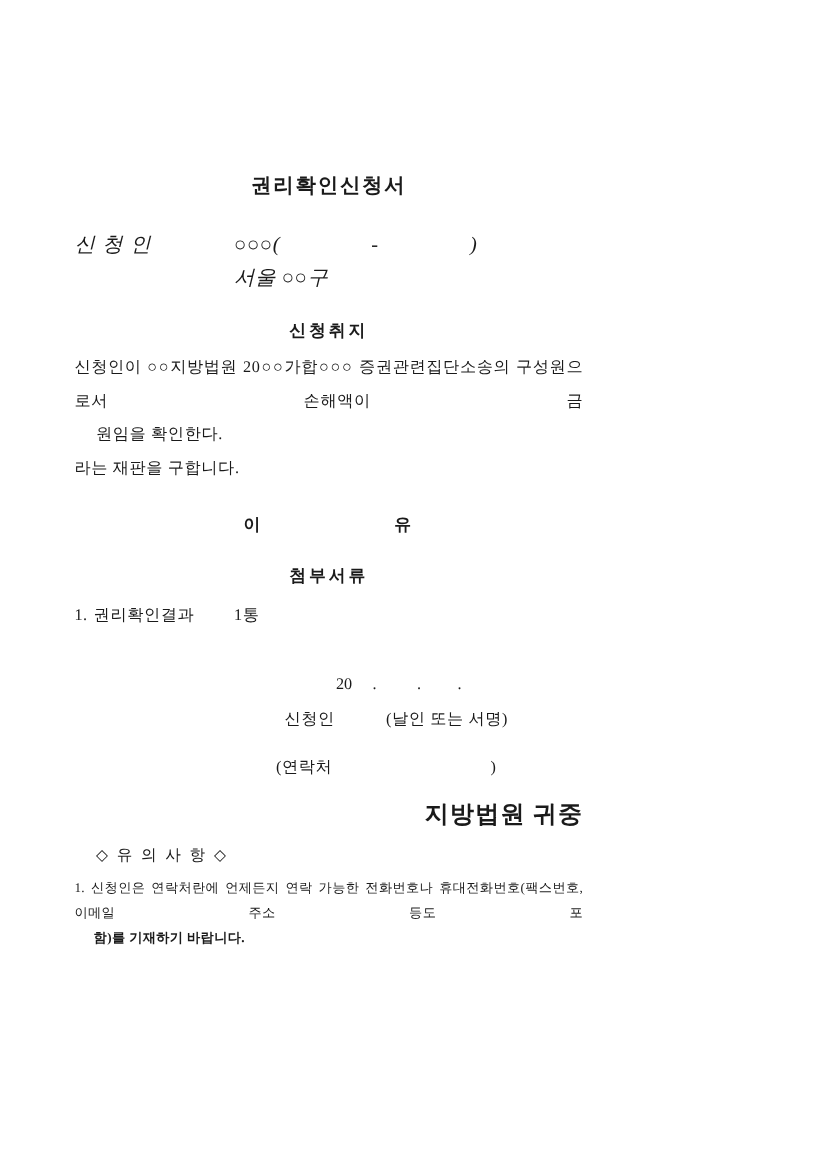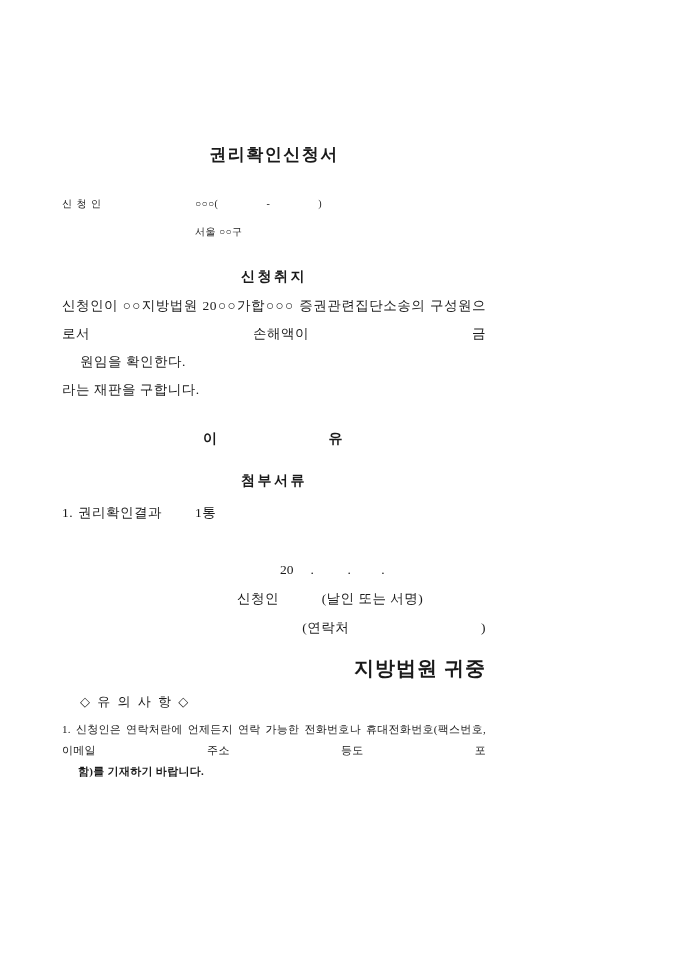--- a/index.html
+++ b/index.html
@@ -30,21 +30,21 @@
     line-height: 20px;
   }
   .section-heading {
     font-size: 14px;
     font-weight: bold;
     text-align: center;
     letter-spacing: 2.5px;
     line-height: 18px;
   }
   .applicant-block { margin-top: 25px; }
-  .applicant-row { line-height: 28px; font-size: 10px; letter-spacing: 0.5px; }
+  .applicant-row { line-height: 28px; font-size: 17px; letter-spacing: 0.5px; font-style: italic; }
   .applicant-label {
     display: inline-block;
     width: 133px;
     white-space: pre;
     letter-spacing: 1px;
   }
   .applicant-address { padding-left: 133px; }
   .h-purpose { margin-top: 22px; }
   .body-line {
     font-size: 13.5px;
@@ -72,26 +72,25 @@
     line-height: 22px;
   }
   .sig-applicant {
     margin-top: 7px;
     padding-left: 175px;
     font-size: 13.5px;
     line-height: 22px;
     letter-spacing: 0.5px;
   }
   .sig-contact {
-    margin-top: 7px;
+    margin-top: 18px;
     padding-left: 168px;
     font-size: 13.5px;
     line-height: 22px;
     letter-spacing: 0.5px;
-    text-align: right;
   }
   .court-line {
     margin-top: 20px;
     text-align: right;
     font-size: 20px;
     font-weight: bold;
     letter-spacing: 1px;
     line-height: 18px;
   }
   .notes-heading {

